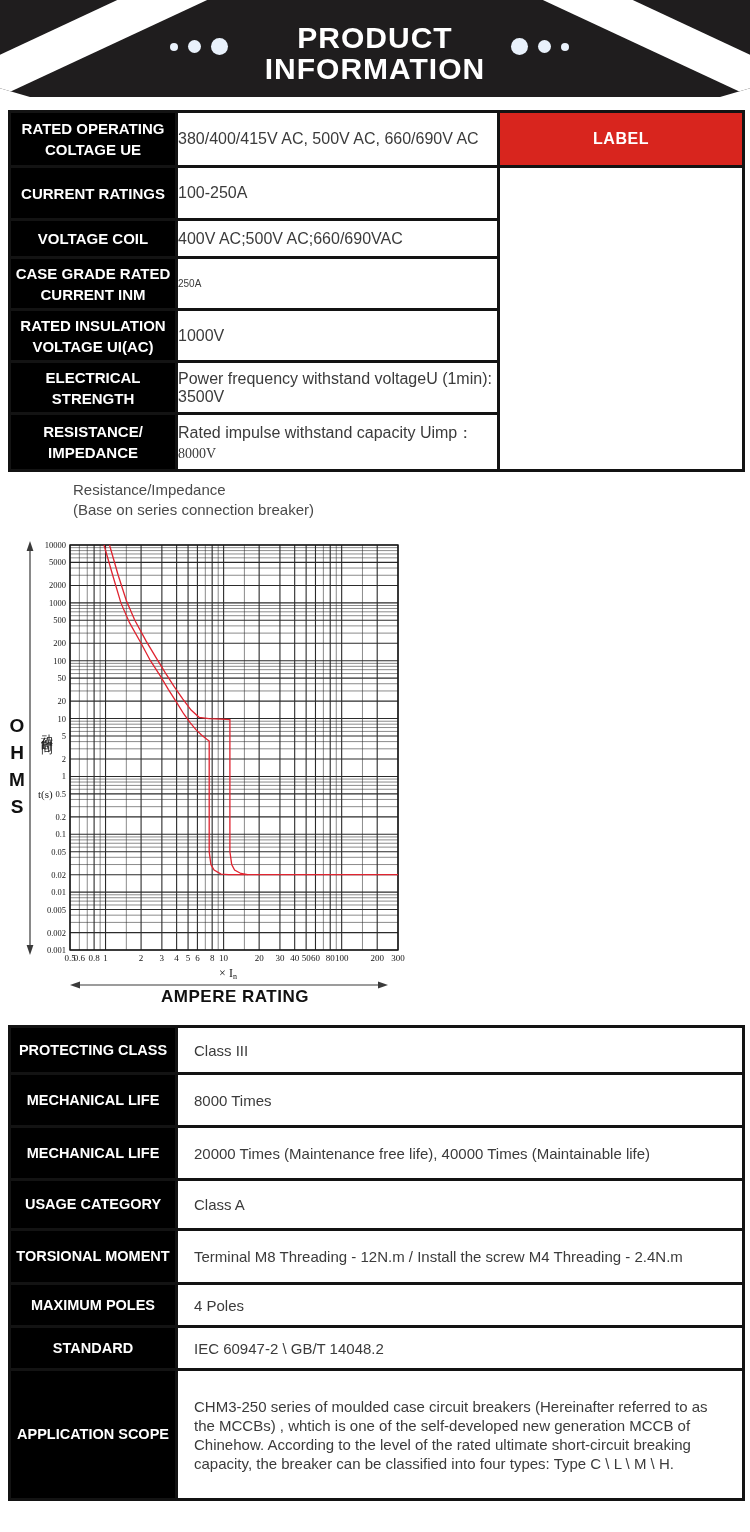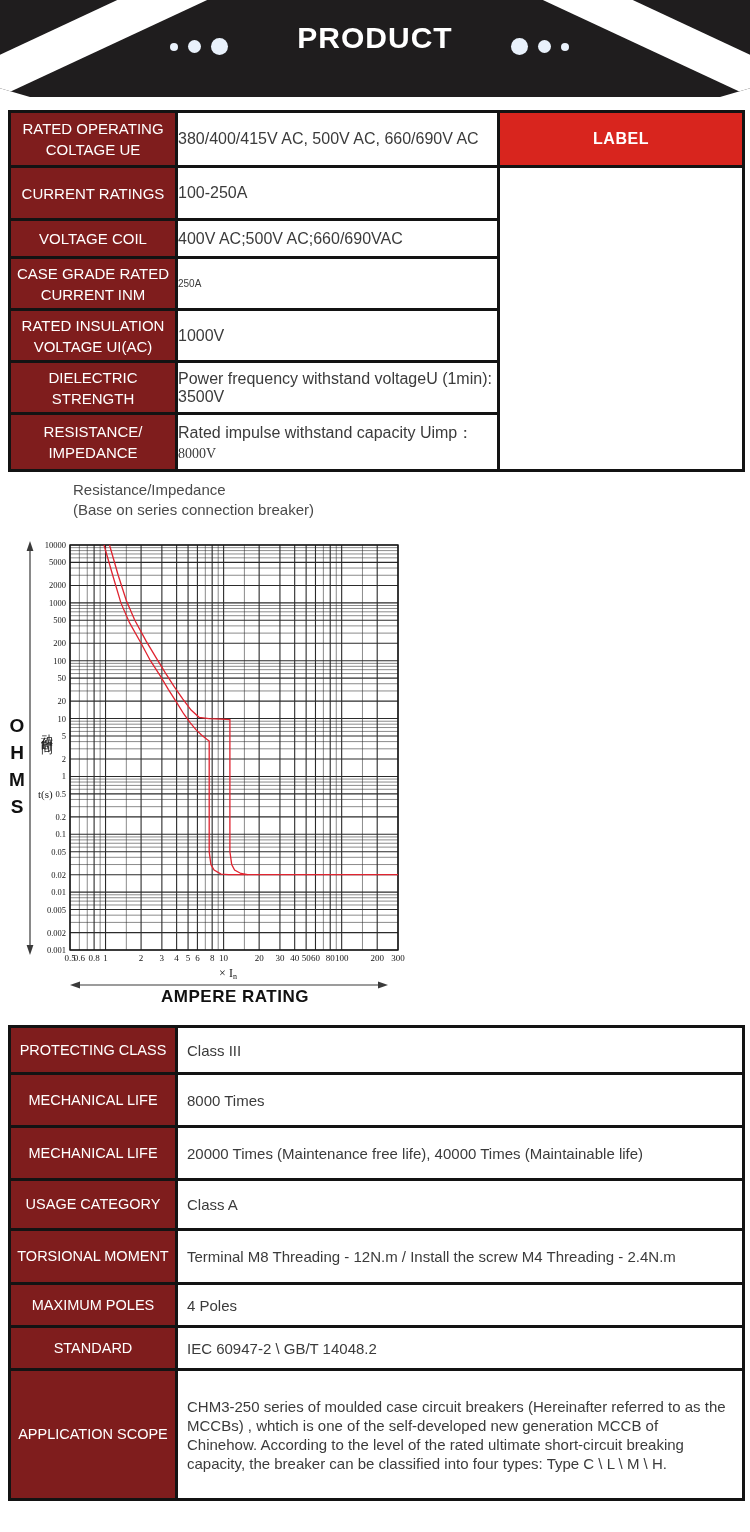--- a/index.html
+++ b/index.html
@@ -19,34 +19,34 @@
   .dots.right{left:506px;}
   .dot{border-radius:50%;background:#e9f1fb;margin:0 5px;}
   .d-s{width:8px;height:8px;} .d-m{width:13px;height:13px;} .d-l{width:17px;height:17px;}
 
   
   table{border-collapse:collapse;table-layout:fixed;}
   .spec-table{position:absolute;left:8px;top:110px;width:734px;}
   .spec-table td{border:3px solid #131313;padding:0;vertical-align:middle;}
   .info-table{position:absolute;left:8px;top:1025px;width:734px;}
   .info-table td{border:3px solid #131313;padding:0;vertical-align:middle;}
-  .redcell{background:#7f1d1d;color:#ffffff;font-weight:normal;text-align:center;
+  .redcell{background:#000000;color:#ffffff;font-weight:bold;text-align:center;
     font-size:15px;line-height:21px;padding:2px 6px;}
   .valcell{background:#ffffff;color:#3b3b3b;font-size:16px;padding-left:14px;}
   .valcell .v2{font-size:14px;margin-top:2px;}
   .labelhdr{background:#d8251e;color:#fff;font-weight:bold;text-align:center;font-size:16px;letter-spacing:.5px;}
   .empty{background:#ffffff;}
   
   .r0{height:55px;} .r1{height:53px;} .r2{height:38px;} .r3{height:52px;}
   .r4{height:52px;} .r5{height:52px;} .r6{height:57px;}
   
   .s0{height:47px;} .s1{height:53px;} .s2{height:53px;} .s3{height:50px;}
   .s4{height:54px;} .s5{height:43px;} .s6{height:43px;} .s7{height:130px;}
   .info-table .redcell{font-size:14.5px;}
-  .info-table .valcell{font-size:15px;padding-left:9px;padding-right:10px;}
+  .info-table .valcell{font-size:15px;padding-left:16px;padding-right:10px;}
   .scope{line-height:19px;font-size:14px;}
 
   
   .chart-notes{position:absolute;left:73px;top:480px;color:#4a4a4a;font-size:15px;line-height:20px;}
   #trip-chart{position:absolute;left:0;top:537px;}
   .ohms{position:absolute;left:4px;top:712px;width:26px;text-align:center;
     font-weight:bold;font-size:19px;line-height:27px;color:#111;}
   .time-label{position:absolute;left:38px;top:724px;color:#222;}
   .time-cn{writing-mode:vertical-rl;text-orientation:upright;font-size:12px;letter-spacing:3px;height:62px;}
   .time-unit{font-family:"Liberation Serif",serif;font-size:11px;margin-top:2px;}
@@ -66,20 +66,21 @@
       <span class="dot d-m"></span>
       <span class="dot d-l"></span>
     </div>
     <div class="dots right">
       <span class="dot d-l"></span>
       <span class="dot d-m"></span>
       <span class="dot d-s"></span>
     </div>
     <div class="banner-title">
       <div>PRODUCT</div>
+      <div>INFORMATION</div>
     </div>
   </div>
 
   <table class="spec-table">
     <colgroup>
         <col style="width:167px">
         <col style="width:322px">
         <col style="width:245px">
       </colgroup>
     <tbody>
@@ -99,21 +100,21 @@
     </tr>
     <tr class="r3">
       <td class="redcell">CASE GRADE RATED CURRENT INM</td>
       <td class="valcell" style="font-size:10px">250A</td>
     </tr>
     <tr class="r4">
       <td class="redcell">RATED INSULATION VOLTAGE UI(AC)</td>
       <td class="valcell">1000V</td>
     </tr>
     <tr class="r5">
-      <td class="redcell">DIELECTRIC STRENGTH</td>
+      <td class="redcell">ELECTRICAL STRENGTH</td>
       <td class="valcell">
         <div>Power frequency withstand voltageU (1min):</div>
         <div>3500V</div>
       </td>
     </tr>
     <tr class="r6">
       <td class="redcell">RESISTANCE/ IMPEDANCE</td>
       <td class="valcell">
         <div>Rated impulse withstand capacity Uimp：</div>
         <div class="v2" style="font-family:'Liberation Serif',serif">8000V</div>

